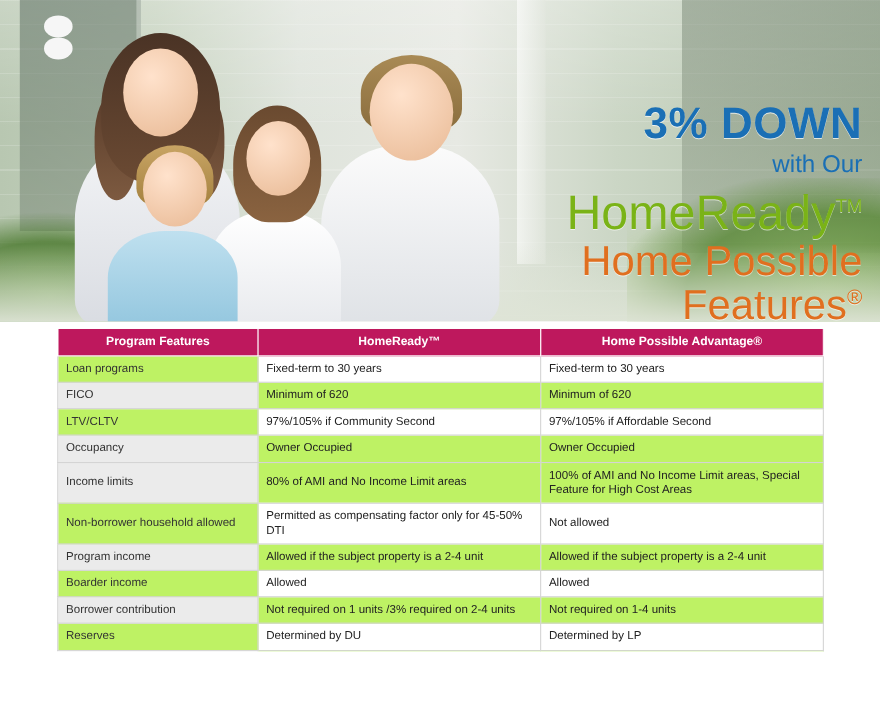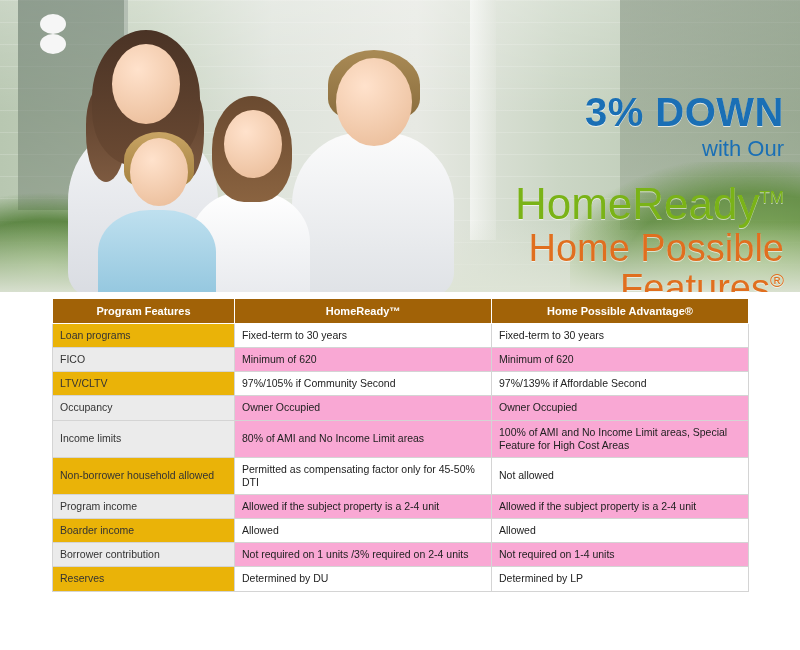--- a/index.html
+++ b/index.html
@@ -130,62 +130,62 @@
   .headline { position: absolute; right: 16px; top: 92px; width: 430px; text-align: right; }
   .hl-down {
     font-size: 40px; font-weight: bold; color: #1a6fb5; letter-spacing: .5px;
     line-height: 1;
     text-shadow: 0 1px 0 rgba(255,255,255,.7);
   }
   .hl-with {
     font-size: 22px; color: #1a6fb5; line-height: 1.4; margin-top: 2px;
   }
   .hl-homeready {
-    font-size: 44px; color: #7ab317; line-height: 1.05; margin-top: 16px;
+    font-size: 44px; color: #7ab317; line-height: 1.05; margin-top: 6px;
     text-shadow: 0 1px 0 rgba(255,255,255,.6);
   }
   .hl-homeready sup { font-size: 17px; vertical-align: super; }
   .hl-hpa {
     font-size: 38px; color: #e06f1f; line-height: 1.05; margin-top: 2px;
     text-shadow: 0 1px 0 rgba(255,255,255,.6);
   }
   .hl-hpa sup { font-size: 19px; vertical-align: super; }
 
   
   .table-wrap {
     position: absolute; left: 52px; top: 298px; width: 696px;
   }
   table.cmp {
     width: 696px; border-collapse: collapse;
     font-size: 10.5px; color: #222;
     table-layout: fixed;
   }
   table.cmp th {
-    background: #a16207;
+    background: #be185d;
     color: #ffffff;
     font-size: 11px;
     font-weight: bold;
     text-align: center;
     padding: 6px 4px;
     border: 1px solid #ffffff;
   }
   table.cmp td {
     border: 1px solid #d4d4d4;
     padding: 5px 7px;
     vertical-align: middle;
     line-height: 1.25;
   }
   table.cmp col.c1 { width: 182px; }
   table.cmp col.c2 { width: 257px; }
   table.cmp col.c3 { width: 257px; }
   table.cmp td.feat {
-    background: #eab308;
+    background: #bef264;
     color: #333;
   }
-  table.cmp tr.alt td { background: #f9a8d4; }
+  table.cmp tr.alt td { background: #bef264; }
   table.cmp tr.alt td.feat { background: #ebebeb; }
 </style>
 </head>
 <body>
 
 <div id="page">
 
   <div class="hero">
     <div class="hero-bg"></div>
     <div class="hero-siding"></div>
@@ -248,21 +248,21 @@
           <td>Fixed-term to 30 years</td>
         </tr>
         <tr class="alt">
           <td class="feat">FICO</td>
           <td>Minimum of 620</td>
           <td>Minimum of 620</td>
         </tr>
         <tr>
           <td class="feat">LTV/CLTV</td>
           <td>97%/105% if Community Second</td>
-          <td>97%/139% if Affordable Second</td>
+          <td>97%/105% if Affordable Second</td>
         </tr>
         <tr class="alt">
           <td class="feat">Occupancy</td>
           <td>Owner Occupied</td>
           <td>Owner Occupied</td>
         </tr>
         <tr class="alt">
           <td class="feat">Income limits</td>
           <td>80% of AMI and No Income Limit areas</td>
           <td>100% of AMI and No Income Limit areas, Special Feature for High Cost Areas</td>

